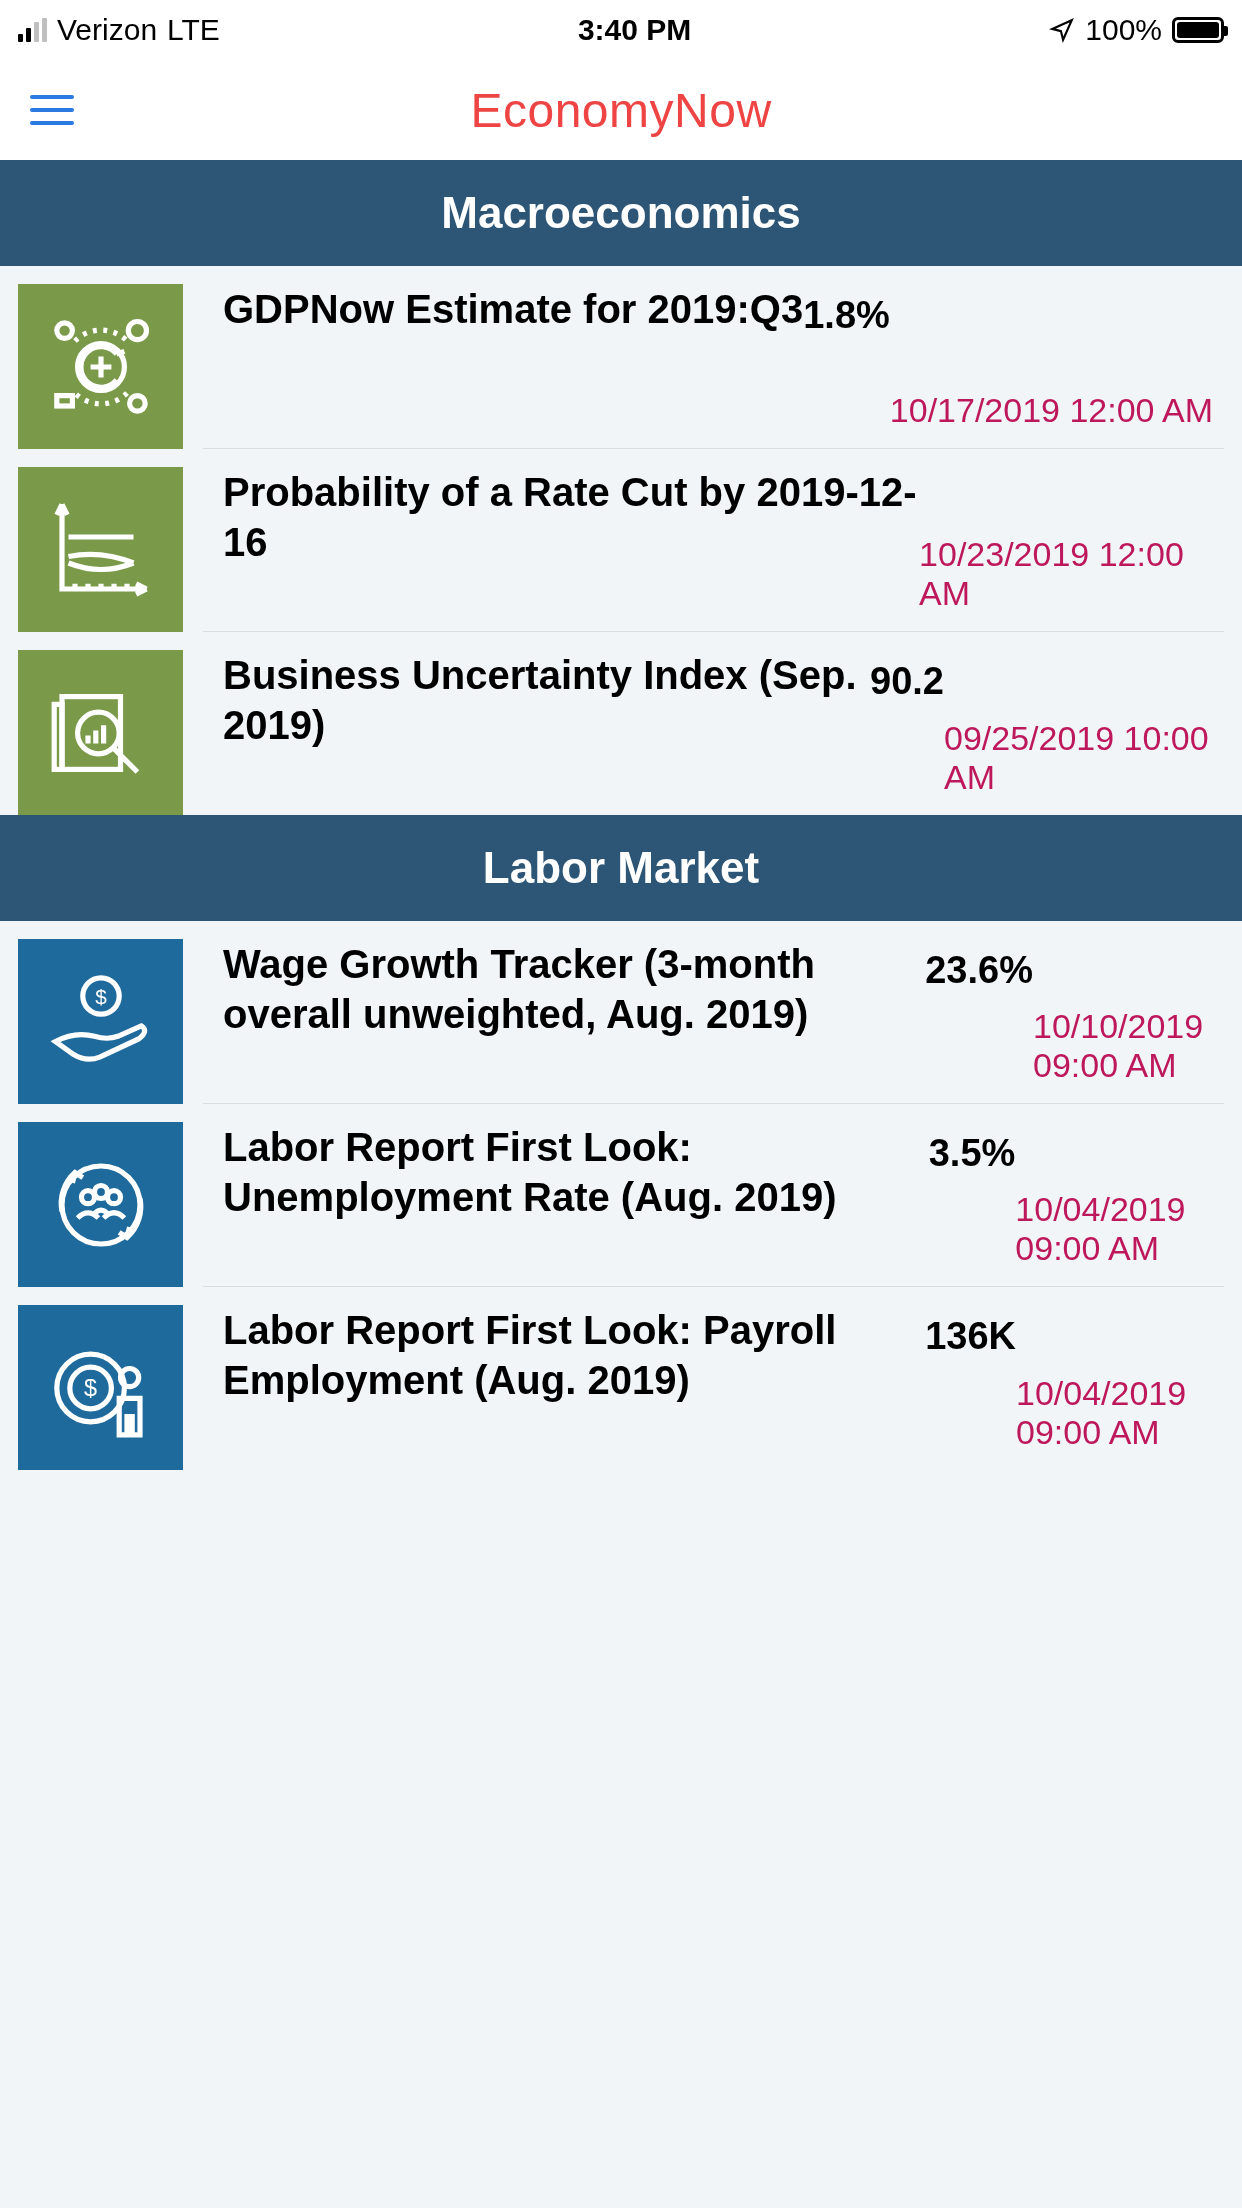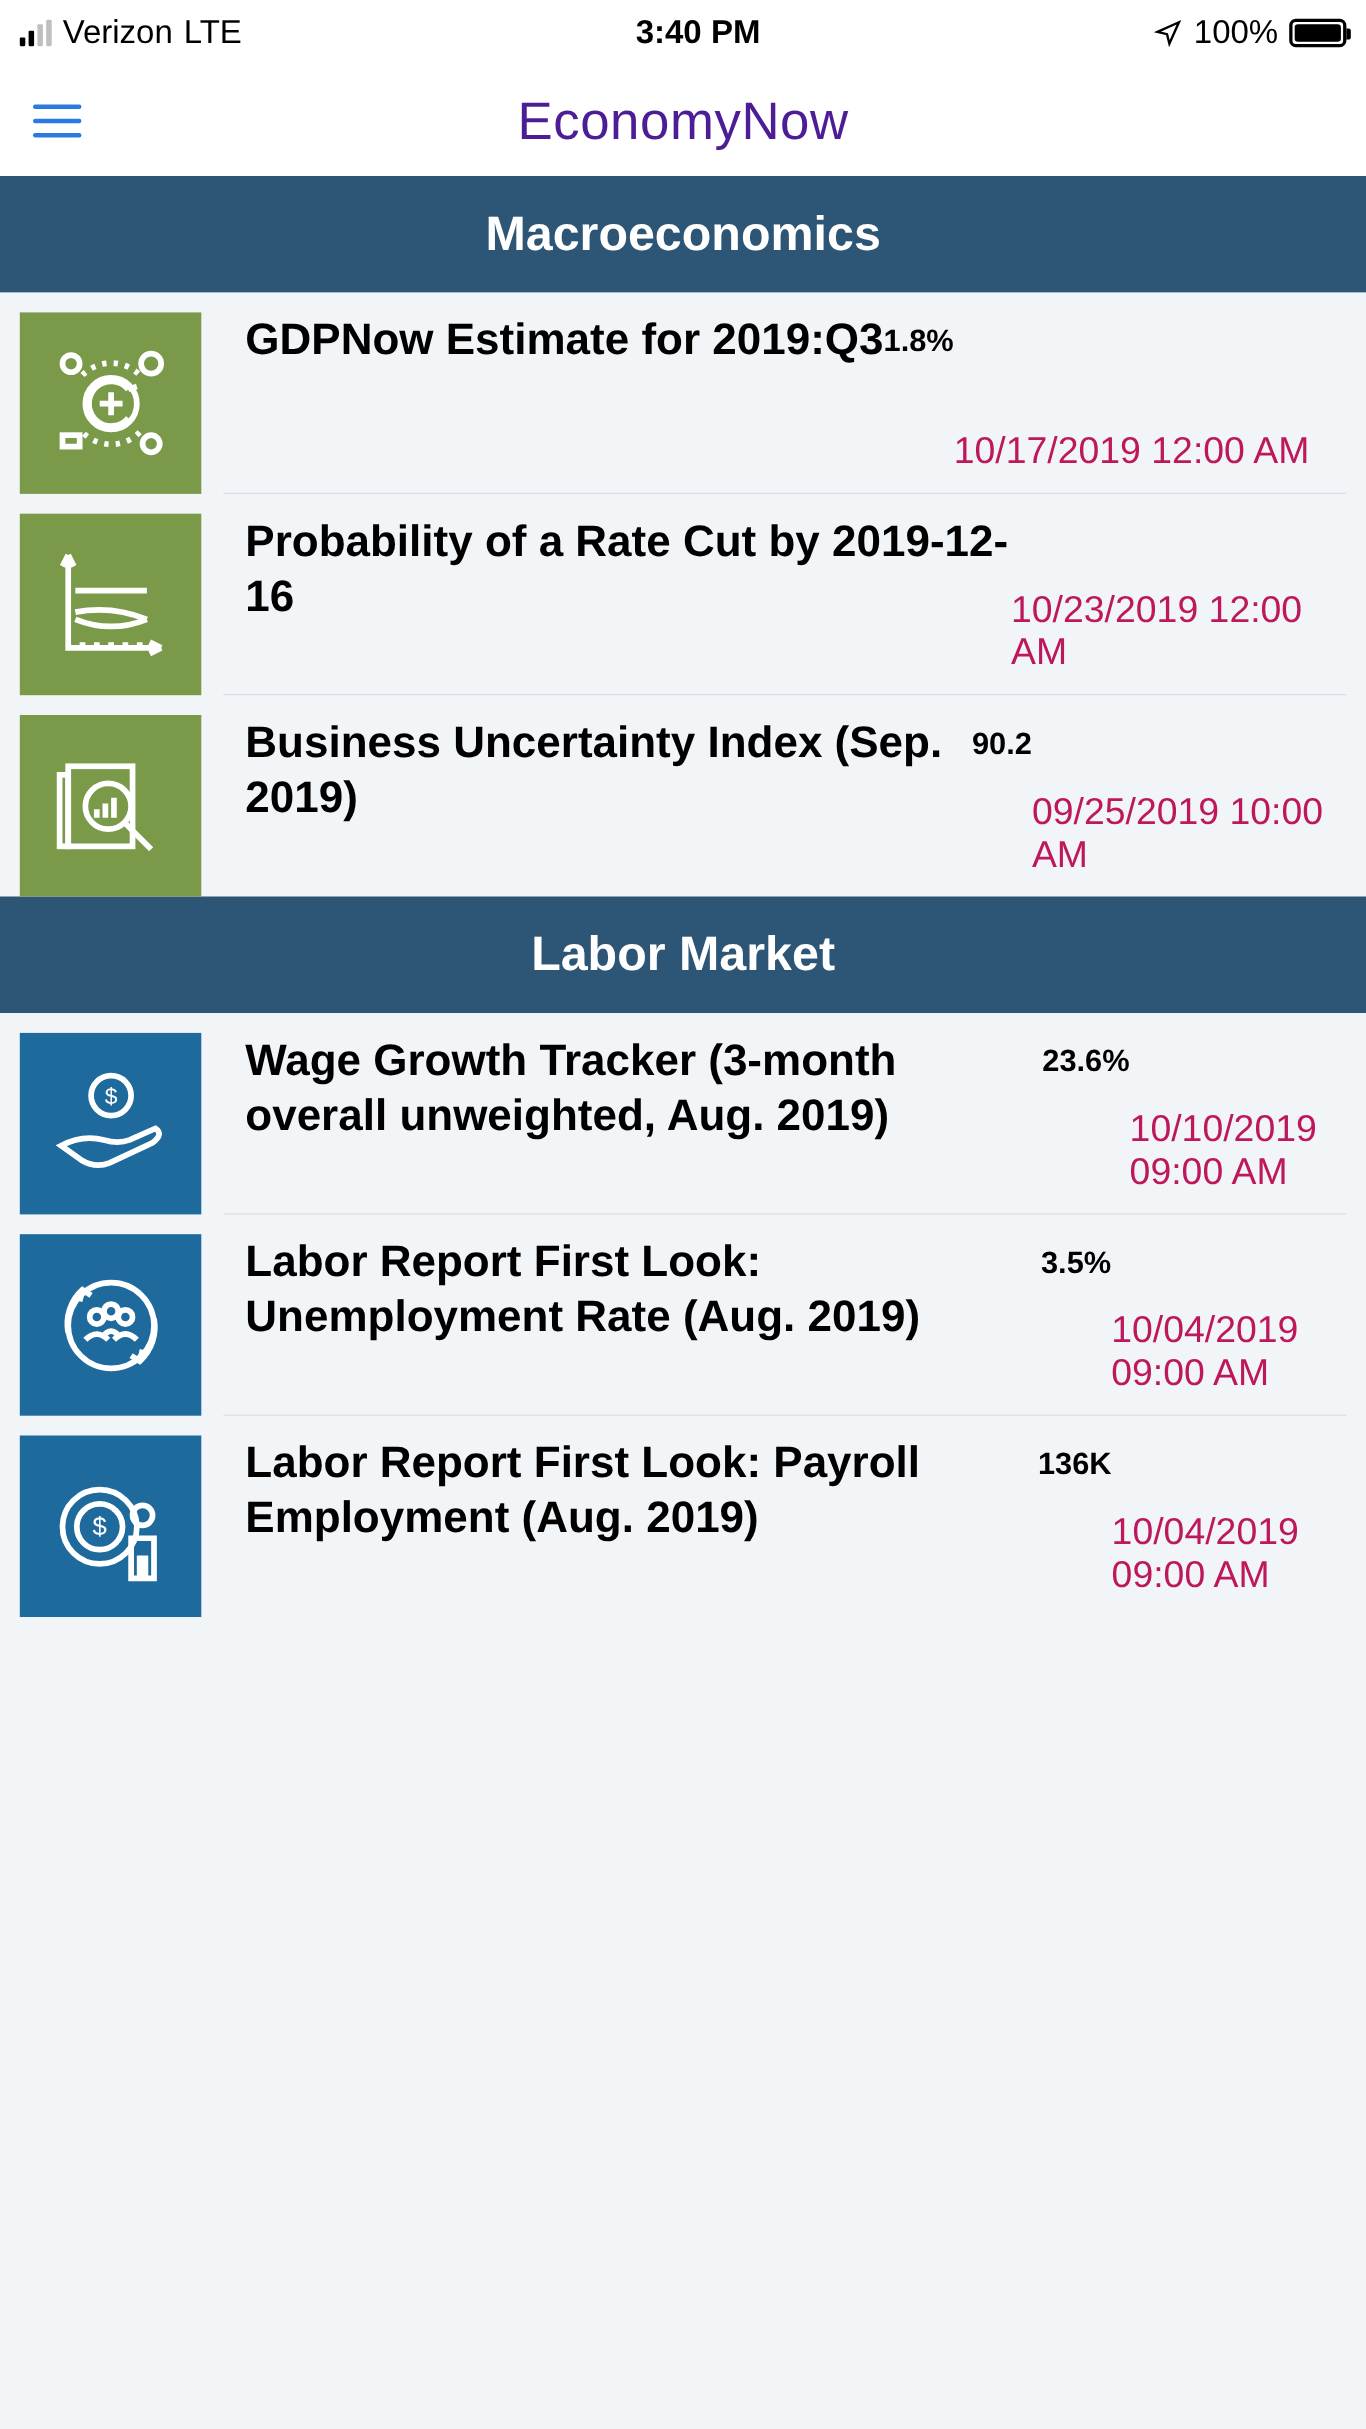--- a/index.html
+++ b/index.html
@@ -13,33 +13,33 @@
   .signal-bars span:nth-child(3){height:20px;background:#bfbfbf;}
   .signal-bars span:nth-child(4){height:24px;background:#bfbfbf;}
   .status-center { font-weight: 600; font-size: 30px; }
   .status-right { display: flex; align-items: center; gap: 10px; }
   .battery { width: 52px; height: 26px; border: 3px solid #000; border-radius: 6px; position: relative; }
   .battery::after { content:""; position:absolute; right:-7px; top:6px; width:4px; height:10px; background:#000; border-radius:0 2px 2px 0; }
   .battery .fill { position:absolute; left:2px; top:2px; bottom:2px; right:2px; background:#000; border-radius:3px; }
   .nav-bar { height: 100px; background:#fff; display:flex; align-items:center; justify-content:center; position:relative; }
   .menu-btn { position:absolute; left:30px; top:50%; transform:translateY(-50%); width:50px; height:50px; display:flex; flex-direction:column; justify-content:center; gap:9px; cursor:pointer; }
   .menu-btn span { height:4px; width:44px; background:#2a7ae2; border-radius:2px; }
-  .app-title { font-size: 48px; font-weight:500; color:#4c1d95; letter-spacing:0.5px; }
+  .app-title { font-size: 48px; font-weight:500; color:#ef4444; letter-spacing:0.5px; }
   .section-header { background:#2c5576; color:#fff; text-align:center; font-size:44px; font-weight:700; padding:28px 0; }
   .list { background:#f2f5f7; }
   .row { display:flex; padding:18px 18px 0 18px; }
   .row-inner { display:flex; flex:1; border-bottom:1px solid #d9dde0; padding-bottom:18px; margin-left:20px; gap:0; }
   .row:last-child .row-inner { border-bottom:none; }
   .thumb { width:165px; height:165px; flex:0 0 165px; display:flex; align-items:center; justify-content:center; }
   .thumb.green { background:#7a9a4a; }
   .thumb.blue  { background:#1e6a9c; }
   .thumb svg { width:130px; height:130px; stroke:#fff; fill:none; stroke-width:4; }
   .row-content { flex:1; display:flex; padding-left:0; margin-left:20px; }
   .row-title { font-size:40px; font-weight:700; color:#000; line-height:1.25; }
-  .row-value { font-size:28px; font-weight:700; color:#000; text-align:left; margin-top:10px; }
+  .row-value { font-size:38px; font-weight:700; color:#000; text-align:left; margin-top:10px; }
   .row-date { font-size:34px; color:#be185d; margin-top:auto; padding-top:12px; }
   .nav-icon { width:26px; height:26px; }
 </style>
 </head>
 <body>
 
 <div class="status-bar">
   <div class="status-left">
     <span class="signal-bars">
         <span></span>

